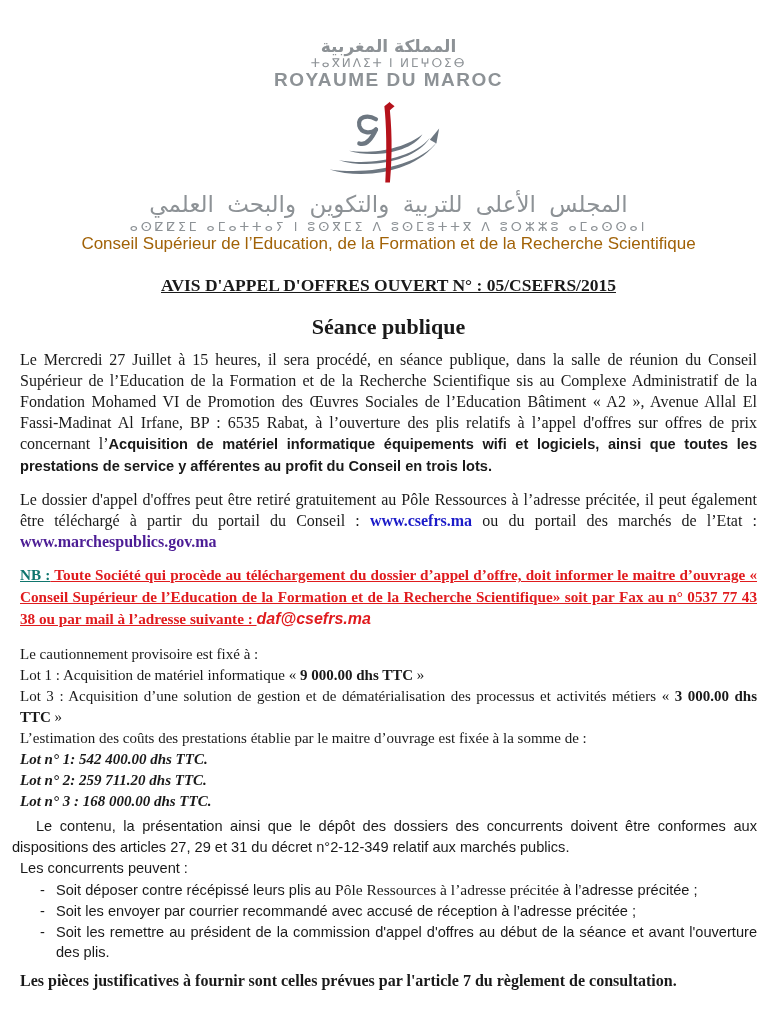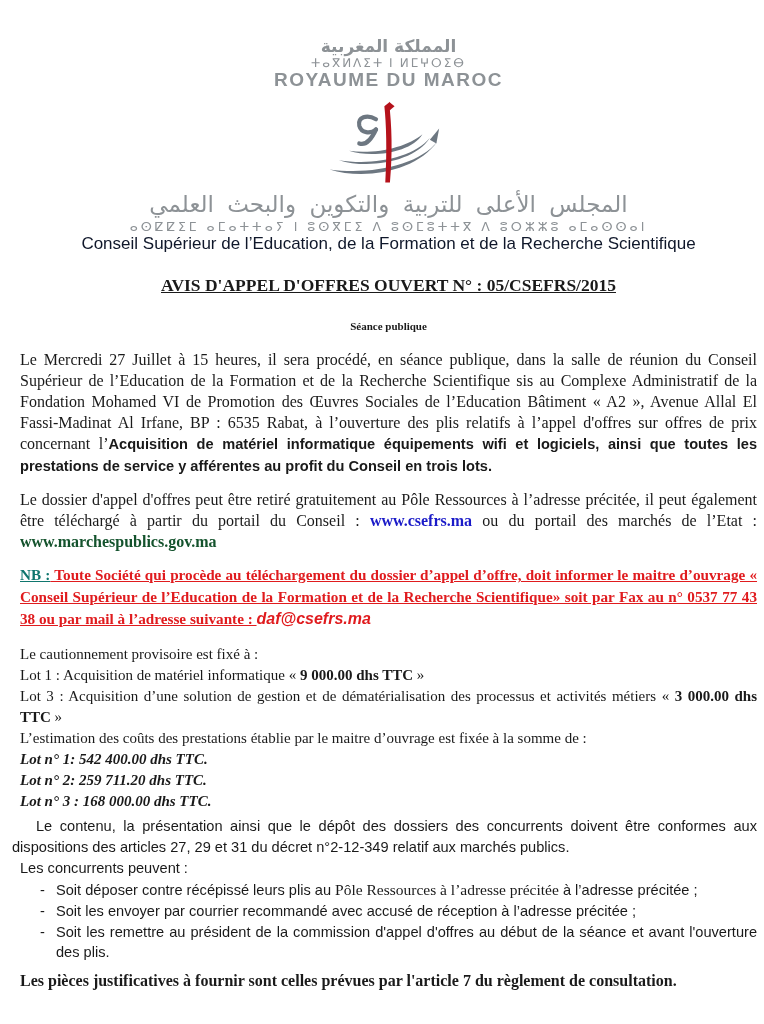--- a/index.html
+++ b/index.html
@@ -3,31 +3,31 @@
 <meta charset="utf-8">
 <style>
   html,body{margin:0;padding:0;background:#ffffff;}
   body{width:764px;height:1024px;overflow:hidden;position:relative;
        font-family:"Liberation Serif",serif;color:#1a1a1a;}
   .page{width:764px;height:996px;box-sizing:border-box;padding:36px 7px 0 20px;}
 
   
   .hdr{text-align:center;color:#8d9296;}
   .hdr-ar{font-family:"DejaVu Sans",sans-serif;font-size:17px;line-height:20px;font-weight:bold;}
-  .hdr-tif{font-family:Liberation Serif, serif;font-size:12px;line-height:15px;letter-spacing:2px;}
+  .hdr-tif{font-family:Liberation Sans, sans-serif;font-size:12px;line-height:15px;letter-spacing:2px;}
   .hdr-fr{font-family:"Liberation Sans",sans-serif;font-size:19px;line-height:17px;letter-spacing:1.5px;font-weight:bold;}
   .logo-wrap{margin-top:12px;height:85px;display:flex;justify-content:center;}
   .council-ar{font-family:"DejaVu Sans",sans-serif;font-size:23px;line-height:30px;margin-top:4px;word-spacing:6px;}
   .council-tif{font-family:"DejaVu Sans",sans-serif;font-size:12.5px;line-height:15px;letter-spacing:3px;}
-  .council-fr{font-family:"Liberation Sans",sans-serif;font-size:17px;line-height:19px;color:#0f172a;}
+  .council-fr{font-family:"Liberation Sans",sans-serif;font-size:17px;line-height:19px;color:#a16207;}
 
   
   .title{margin:22px 0 0 0;text-align:center;font-size:17.5px;line-height:21px;font-weight:bold;}
   .title span{text-decoration:underline;}
-  .subtitle{margin:20px 0 0 0;text-align:center;font-size:11px;line-height:21px;font-weight:bold;}
+  .subtitle{margin:20px 0 0 0;text-align:center;font-size:22px;line-height:21px;font-weight:bold;}
 
   
   .para{margin:12px 0 0 0;font-size:16px;line-height:21px;text-align:justify;}
   .bold-sans{font-family:"Liberation Sans",sans-serif;font-weight:bold;font-size:14.6px;}
   a.doclink{font-weight:bold;cursor:pointer;}
 
   
   .nb{margin:12px 0 0 0;font-size:15.2px;line-height:22px;text-align:justify;font-weight:bold;}
   .nb-label{color:#0f766e;text-decoration:underline;}
   .nb-text{text-decoration:underline;}
@@ -80,21 +80,21 @@
     <div class="council-fr">Conseil Supérieur de l’Education, de la Formation et de la Recherche Scientifique</div>
   </header>
 
   <main>
 
     <h1 class="title"><span>AVIS D'APPEL D'OFFRES OUVERT N° : 05/CSEFRS/2015</span></h1>
     <h2 class="subtitle">Séance publique</h2>
 
     <p class="para"><span>Le  Mercredi  27 Juillet à 15 heures, il sera procédé, en séance publique,  dans la salle de réunion du Conseil Supérieur de l’Education de la Formation et de la Recherche Scientifique sis au Complexe Administratif de la Fondation Mohamed VI de  Promotion des Œuvres Sociales de l’Education Bâtiment « A2 », Avenue Allal El Fassi-Madinat Al Irfane,  BP : 6535 Rabat, à l’ouverture des plis relatifs à l’appel d'offres sur offres de prix concernant l’</span><span class="bold-sans">Acquisition de matériel informatique équipements wifi et logiciels, ainsi que toutes les prestations de service y afférentes au profit du Conseil en trois lots.</span></p>
 
-    <p class="para"><span>Le dossier d'appel d'offres peut être retiré gratuitement au Pôle Ressources à l’adresse précitée, il peut également être téléchargé à partir du portail du Conseil : </span><a class="doclink" style="color:#1a1ac8">www.csefrs.ma</a><span> ou du portail des marchés de l’Etat : </span><a class="doclink" style="color:#14532d">www.marchespublics.gov.ma</a></p>
+    <p class="para"><span>Le dossier d'appel d'offres peut être retiré gratuitement au Pôle Ressources à l’adresse précitée, il peut également être téléchargé à partir du portail du Conseil : </span><a class="doclink" style="color:#1a1ac8">www.csefrs.ma</a><span> ou du portail des marchés de l’Etat : </span><a class="doclink" style="color:#4c1d95">www.marchespublics.gov.ma</a></p>
 
     <p class="nb"><span class="nb-label">NB :</span><span class="nb-text" style="color:#e01b1e"> Toute Société qui procède au téléchargement du dossier d’appel d’offre, doit informer le maitre d’ouvrage « Conseil Supérieur de l’Education de la Formation et de la Recherche Scientifique» soit par Fax au n° 0537 77 43 38 ou par mail à l’adresse suivante : </span><a class="nb-email" style="color:#e01b1e">daf@csefrs.ma</a></p>
 
     <div class="caution">
       <p>Le cautionnement provisoire est fixé à :</p>
       <p><span>Lot 1 : Acquisition de matériel informatique « </span><b>9 000.00 dhs TTC</b><span> »</span></p>
       <p><span>Lot 3 : Acquisition d’une solution de gestion et de dématérialisation des processus et activités métiers « </span><b>3 000.00 dhs TTC</b><span> »</span></p>
       <p>L’estimation des coûts des prestations établie par le maitre d’ouvrage est fixée à la somme de :</p>
       <p class="est-lot">Lot n° 1: 542 400.00 dhs TTC.</p>
       <p class="est-lot">Lot n° 2: 259 711.20 dhs TTC.</p>

